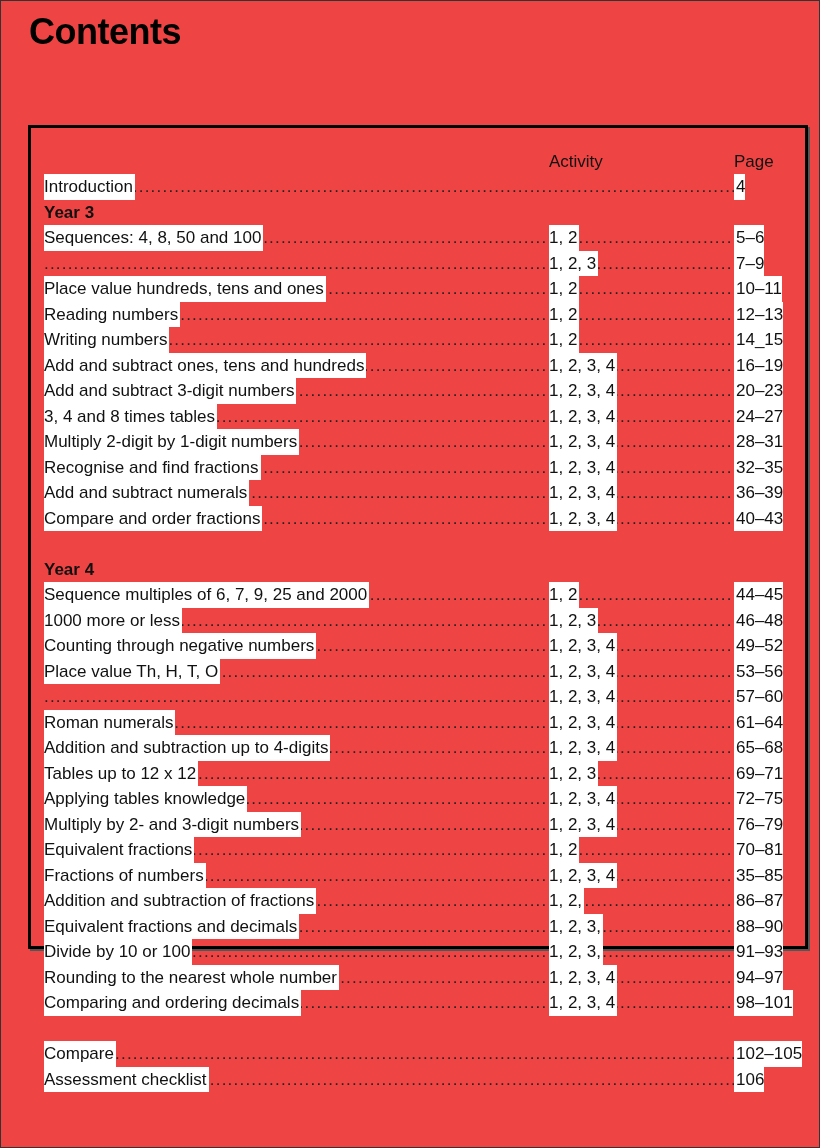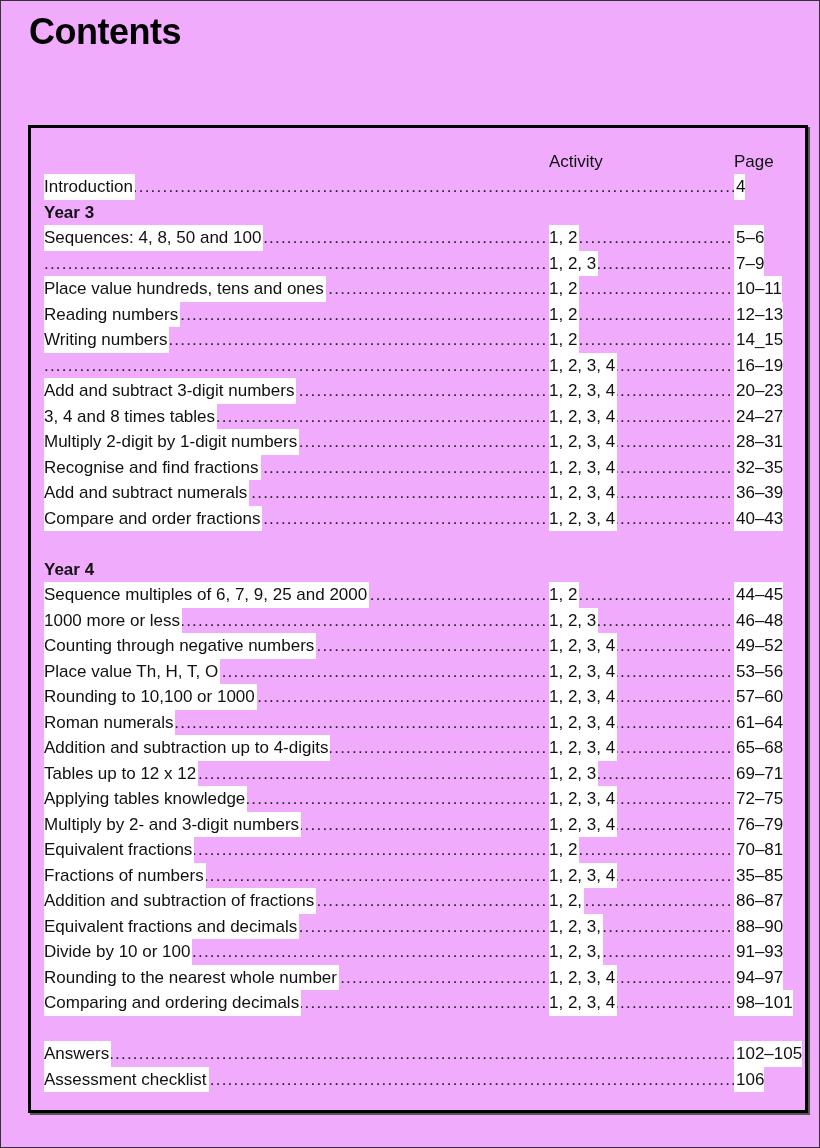--- a/index.html
+++ b/index.html
@@ -2,29 +2,29 @@
 <html><head>
   <meta charset="utf-8">
   <style>
     html, body { margin: 0; padding: 0; background: #ffffff; }
     body {
       width: 820px; height: 1148px; position: relative; overflow: hidden;
       font-family: "Liberation Sans", sans-serif; color: #111;
     }
     .page {
       position: absolute; left: 0; top: 0; width: 818px; height: 1146px;
-      border: 1px solid #333; background: #f0abfc;
+      border: 1px solid #333; background: #ef4444;
     }
     .title {
       position: absolute; left: 28px; top: 10px; margin: 0;
       font-family: "Liberation Sans", sans-serif; font-weight: bold;
       font-size: 36px; letter-spacing: -0.5px; color: #000;
     }
     .box {
-      position: absolute; left: 27px; top: 124px; width: 780px; height: 988px;
+      position: absolute; left: 27px; top: 124px; width: 780px; height: 824px;
       border: 3px solid #000; box-sizing: border-box;
       box-shadow: 2px 2px 0 #555;
     }
     .toc { position: absolute; left: 13px; top: 20px; width: 770px; }
     .hdr { position: relative; height: 26px; font-size: 17px; }
     .hdr .act { position: absolute; left: 505px; top: 4px; }
     .hdr .pg { position: absolute; left: 690px; top: 4px; }
     .row {
       position: relative; height: 25.5px; font-size: 17px; line-height: 25.5px;
       white-space: nowrap;
@@ -96,20 +96,21 @@
           <div class="row">
             <span class="dots1">................................................................................................................................................................................................................................................................................................................................................................................................................</span>
             <span class="dots2">................................................................................................................................................................................................................................................................................................................................................................................................................</span>
             <span class="t">Writing numbers</span>
             <span class="a">1, 2</span>
             <span class="p">14_15</span>
           </div>
           <div class="row">
             <span class="dots1">................................................................................................................................................................................................................................................................................................................................................................................................................</span>
             <span class="dots2">................................................................................................................................................................................................................................................................................................................................................................................................................</span>
+            <span class="t">Add and subtract ones, tens and hundreds</span>
             <span class="a">1, 2, 3, 4</span>
             <span class="p">16–19</span>
           </div>
           <div class="row">
             <span class="dots1">................................................................................................................................................................................................................................................................................................................................................................................................................</span>
             <span class="dots2">................................................................................................................................................................................................................................................................................................................................................................................................................</span>
             <span class="t">Add and subtract 3-digit numbers</span>
             <span class="a">1, 2, 3, 4</span>
             <span class="p">20–23</span>
           </div>
@@ -174,21 +175,20 @@
           <div class="row">
             <span class="dots1">................................................................................................................................................................................................................................................................................................................................................................................................................</span>
             <span class="dots2">................................................................................................................................................................................................................................................................................................................................................................................................................</span>
             <span class="t">Place value Th, H, T, O</span>
             <span class="a">1, 2, 3, 4</span>
             <span class="p">53–56</span>
           </div>
           <div class="row">
             <span class="dots1">................................................................................................................................................................................................................................................................................................................................................................................................................</span>
             <span class="dots2">................................................................................................................................................................................................................................................................................................................................................................................................................</span>
-            <span class="t">Rounding to 10,100 or 1000</span>
             <span class="a">1, 2, 3, 4</span>
             <span class="p">57–60</span>
           </div>
           <div class="row">
             <span class="dots1">................................................................................................................................................................................................................................................................................................................................................................................................................</span>
             <span class="dots2">................................................................................................................................................................................................................................................................................................................................................................................................................</span>
             <span class="t">Roman numerals</span>
             <span class="a">1, 2, 3, 4</span>
             <span class="p">61–64</span>
           </div>
@@ -269,21 +269,21 @@
             <span class="a">1, 2, 3, 4</span>
             <span class="p">98–101</span>
           </div>
         </div>
 
       <div class="spacer"></div>
 
       <div id="backmatter">
           <div class="row full">
             <span class="dots1">................................................................................................................................................................................................................................................................................................................................................................................................................</span>
-            <span class="t">Answers</span>
+            <span class="t">Compare</span>
             <span class="p">102–105</span>
           </div>
           <div class="row full">
             <span class="dots1">................................................................................................................................................................................................................................................................................................................................................................................................................</span>
             <span class="t">Assessment checklist</span>
             <span class="p">106</span>
           </div>
         </div>
     </div>
   </div>

